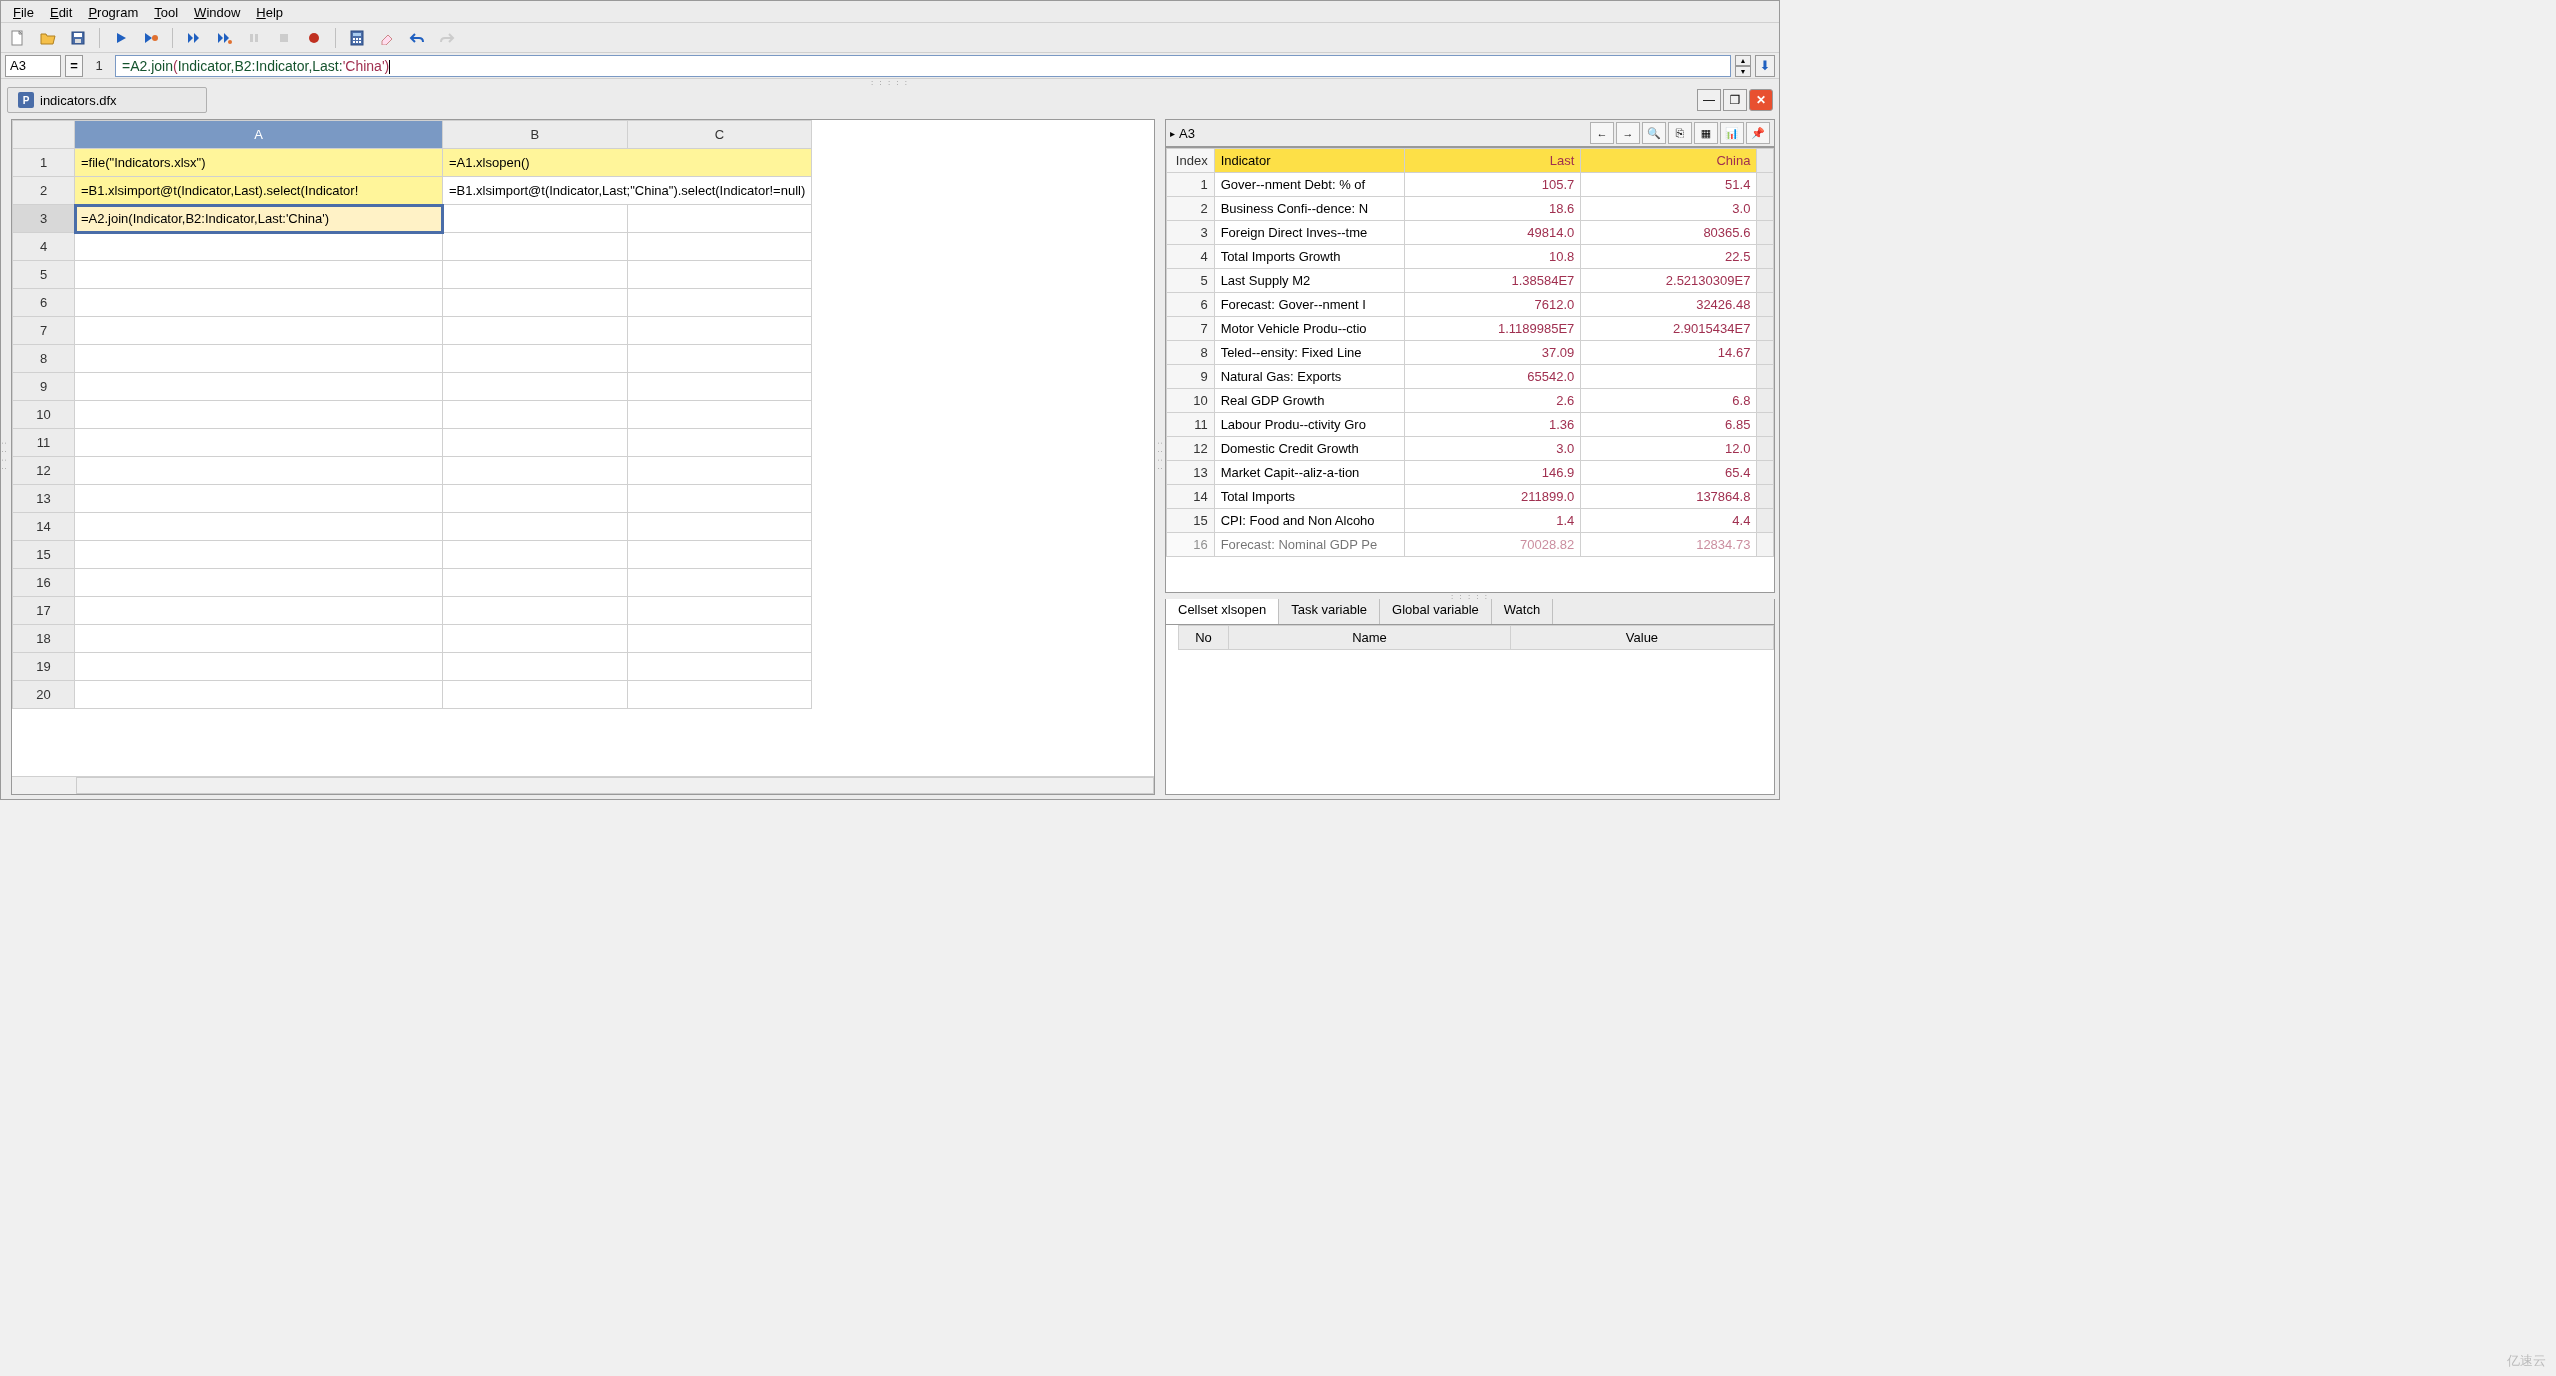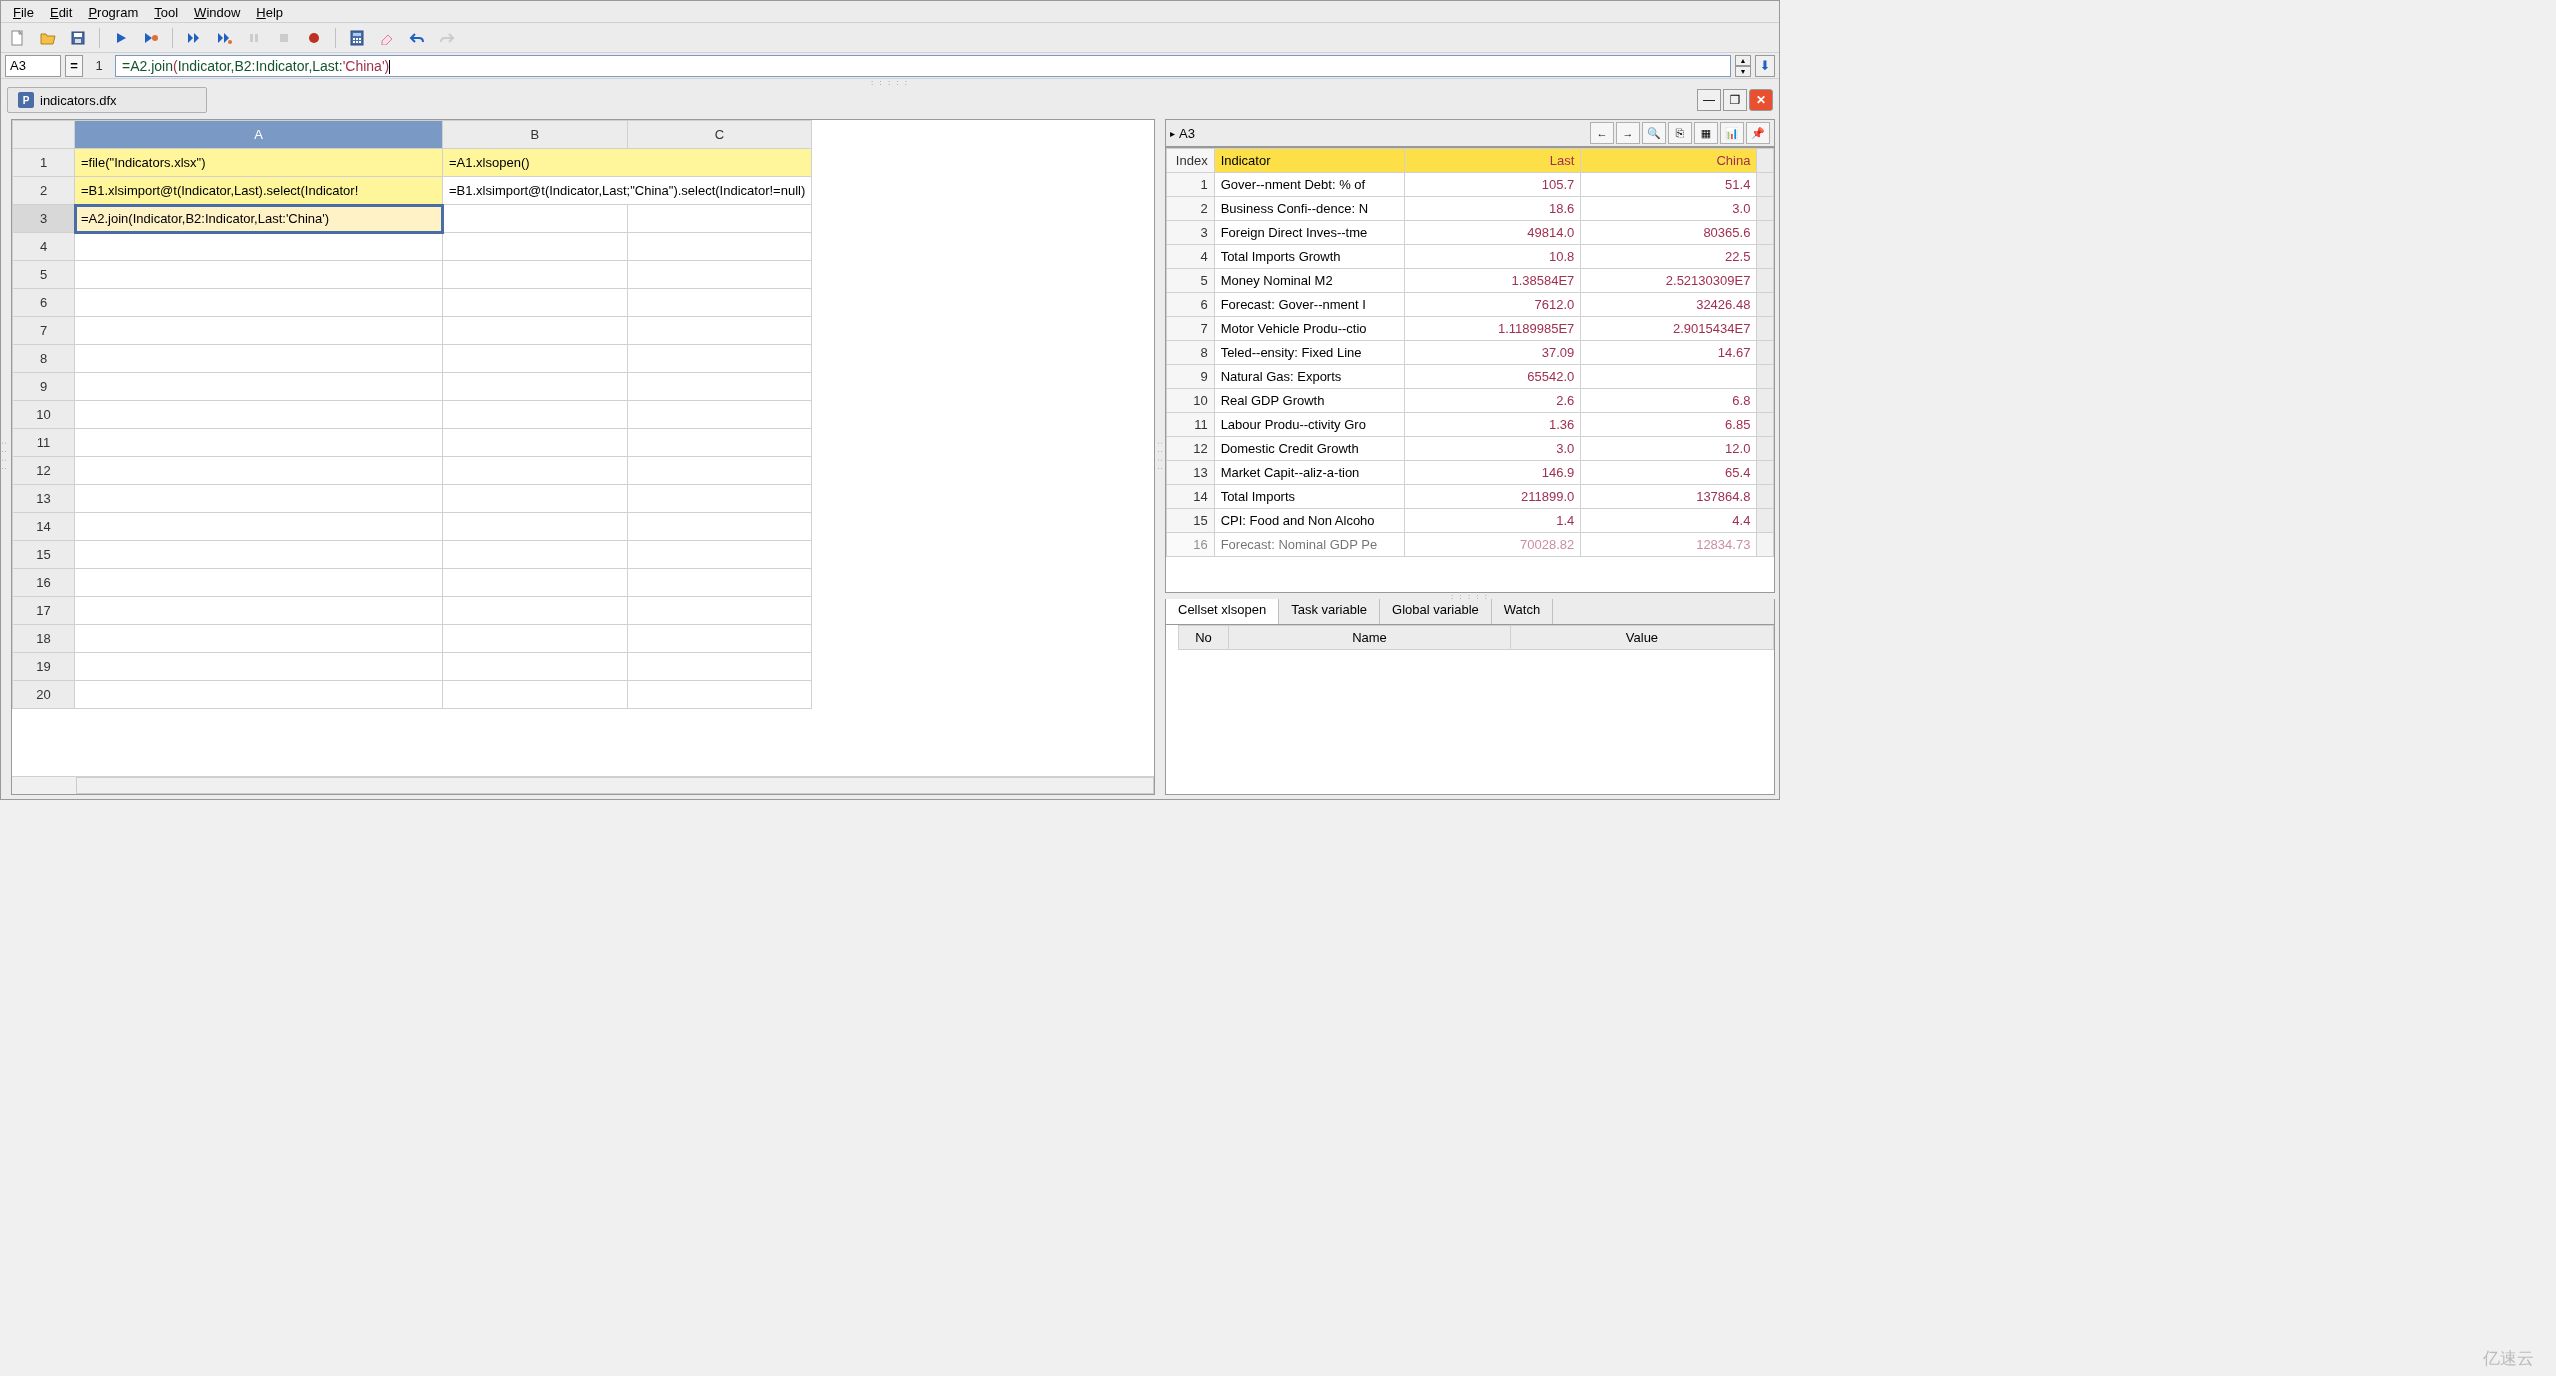--- a/index.html
+++ b/index.html
@@ -60,21 +60,21 @@
 .data-grid .idx { width: 46px; text-align: right; color: #333; background: #f6f6f6; }
 .data-grid .ind { width: 184px; text-align: left; }
 .data-grid .num { text-align: right; color: #a03050; width: 170px; }
 .data-grid .scr { width: 16px; background: #ececec; }
 .var-tabs { display: flex; height: 26px; border: 1px solid #999; border-top: none; background: #ececec; }
 .var-tab { padding: 3px 12px; border-right: 1px solid #c0c0c0; cursor: pointer; font-size: 13px; }
 .var-tab.active { background: white; }
 .var-panel { flex: 0 0 170px; border: 1px solid #999; border-top: none; background: white; padding-left: 12px; }
 .var-panel table { width: 100%; border-collapse: collapse; }
 .var-panel th { background: #ececec; border: 1px solid #d0d0d0; height: 24px; font-weight: normal; font-size: 13px; }
-.watermark { position: absolute; right: 22px; bottom: 6px; font-size: 17px; color: #bbb; }
+.watermark { position: absolute; right: 10px; bottom: 6px; font-size: 13px; color: #bbb; }
 svg { display: block; }
 </style>
 </head>
 <body>
 
 <div class="app">
 
   <div class="menubar">
     <div class="item"><u>F</u><span></span>ile</div>
     <div class="item"><u>E</u>dit</div>
@@ -393,21 +393,21 @@
               </tr>
               <tr>
                 <td class="idx">4</td>
                 <td class="ind">Total Imports Growth</td>
                 <td class="num">10.8</td>
                 <td class="num">22.5</td>
                 <td class="scr"></td>
               </tr>
               <tr>
                 <td class="idx">5</td>
-                <td class="ind">Money Nominal M2</td>
+                <td class="ind">Last Supply M2</td>
                 <td class="num">1.38584E7</td>
                 <td class="num">2.52130309E7</td>
                 <td class="scr"></td>
               </tr>
               <tr>
                 <td class="idx">6</td>
                 <td class="ind">Forecast: Gover--nment I</td>
                 <td class="num">7612.0</td>
                 <td class="num">32426.48</td>
                 <td class="scr"></td>

